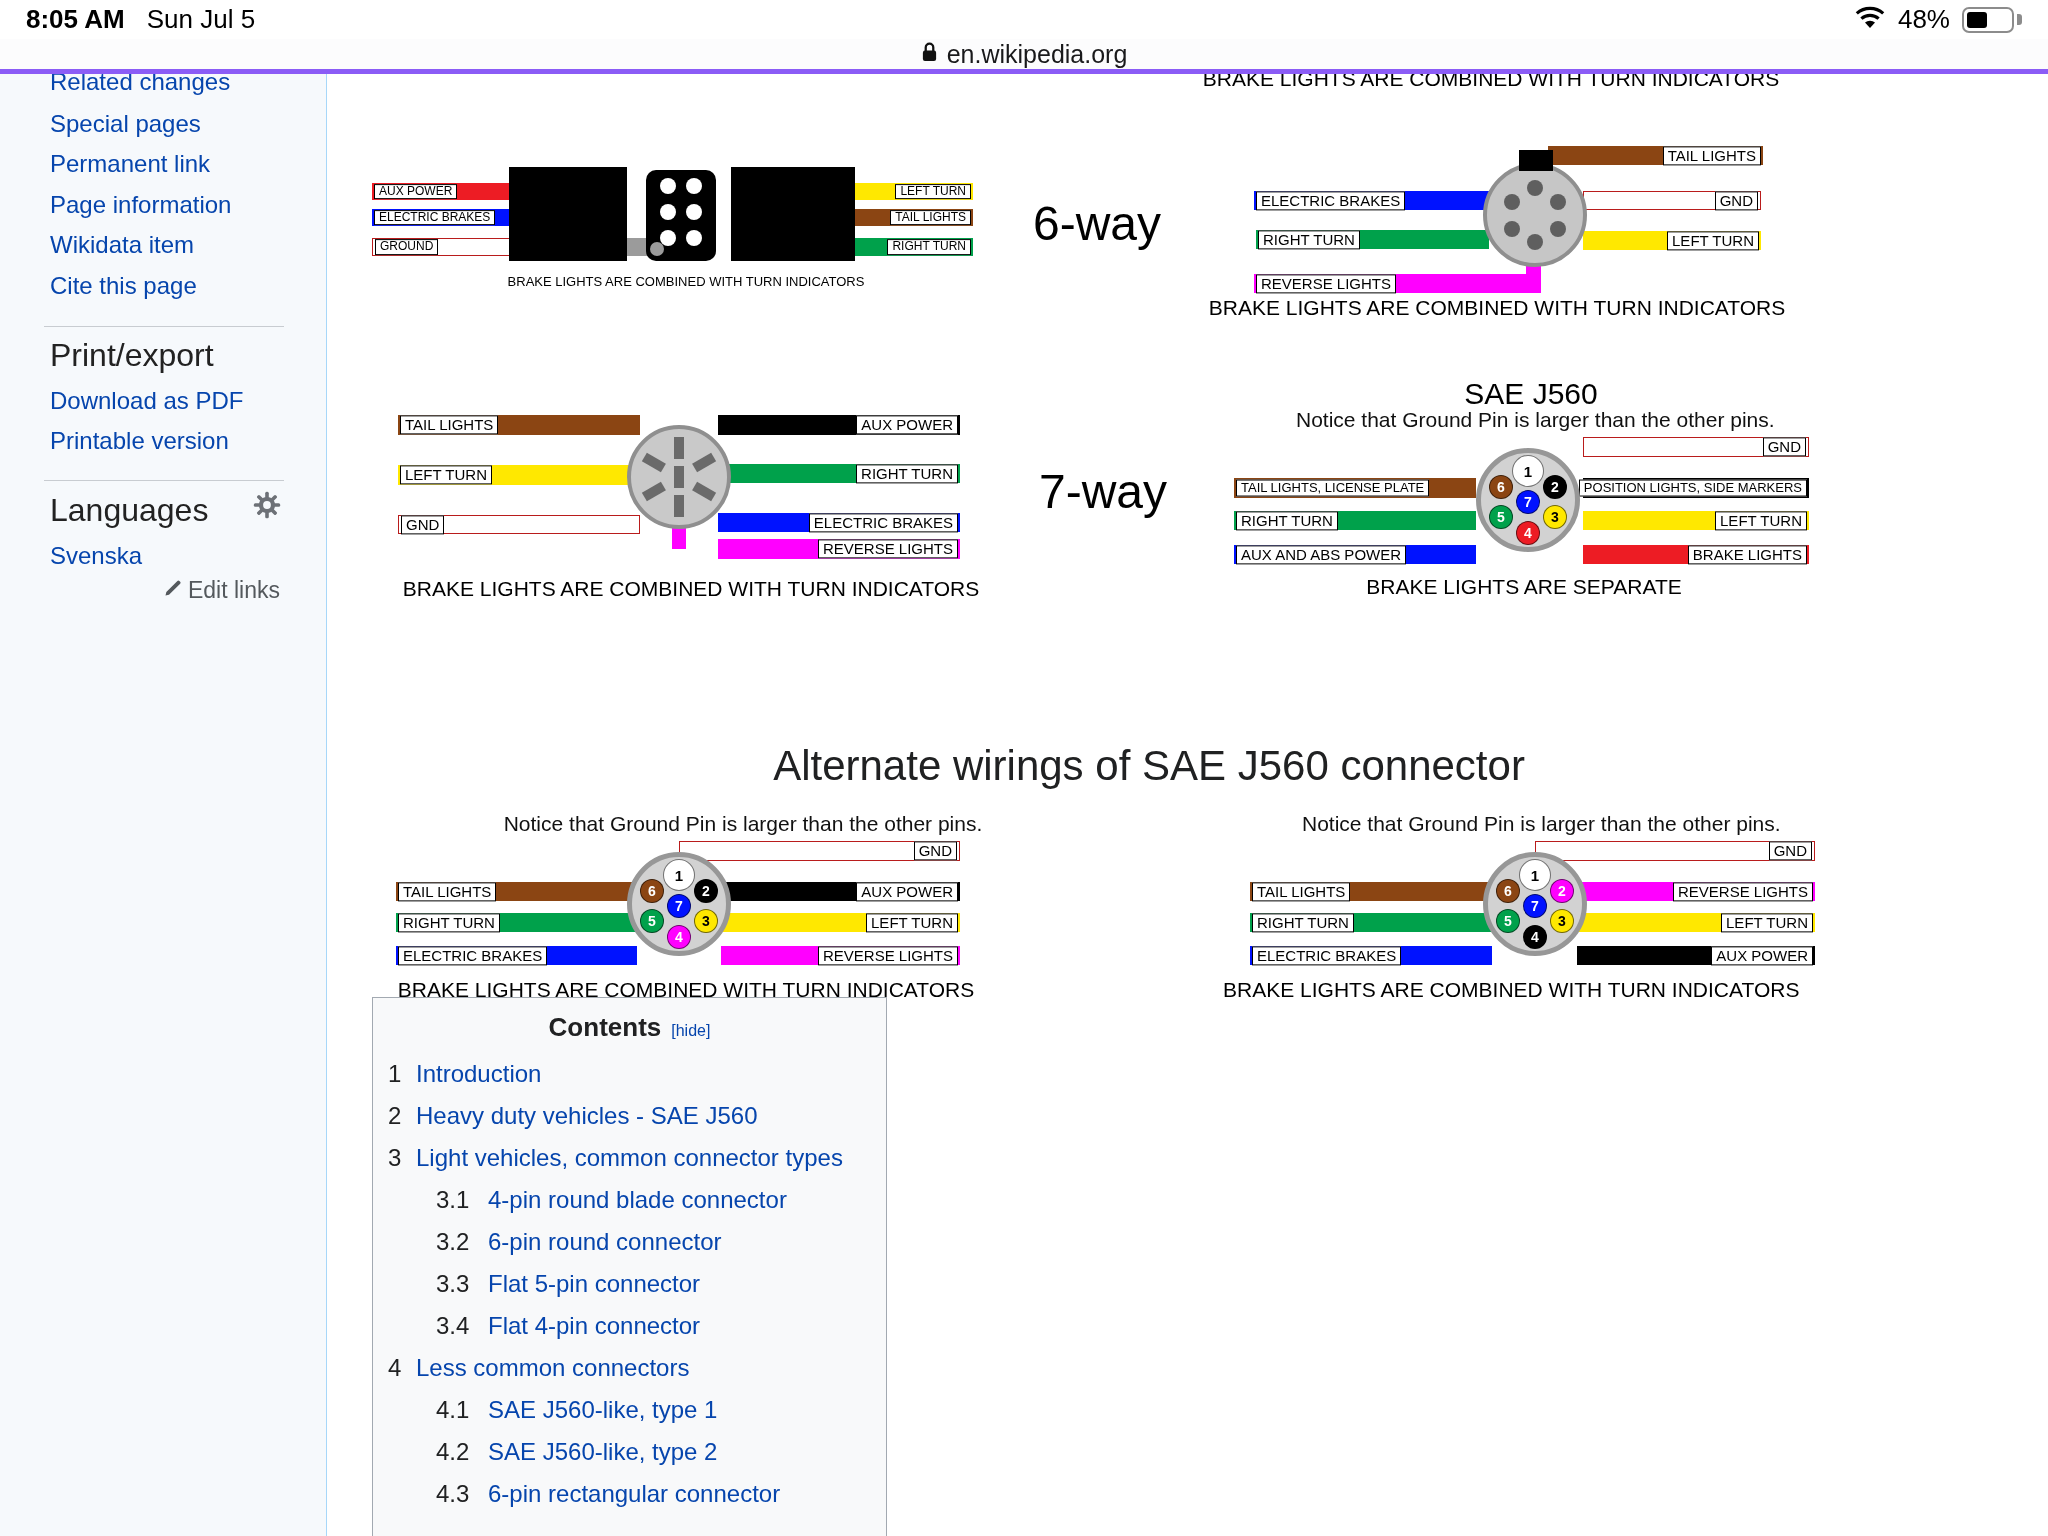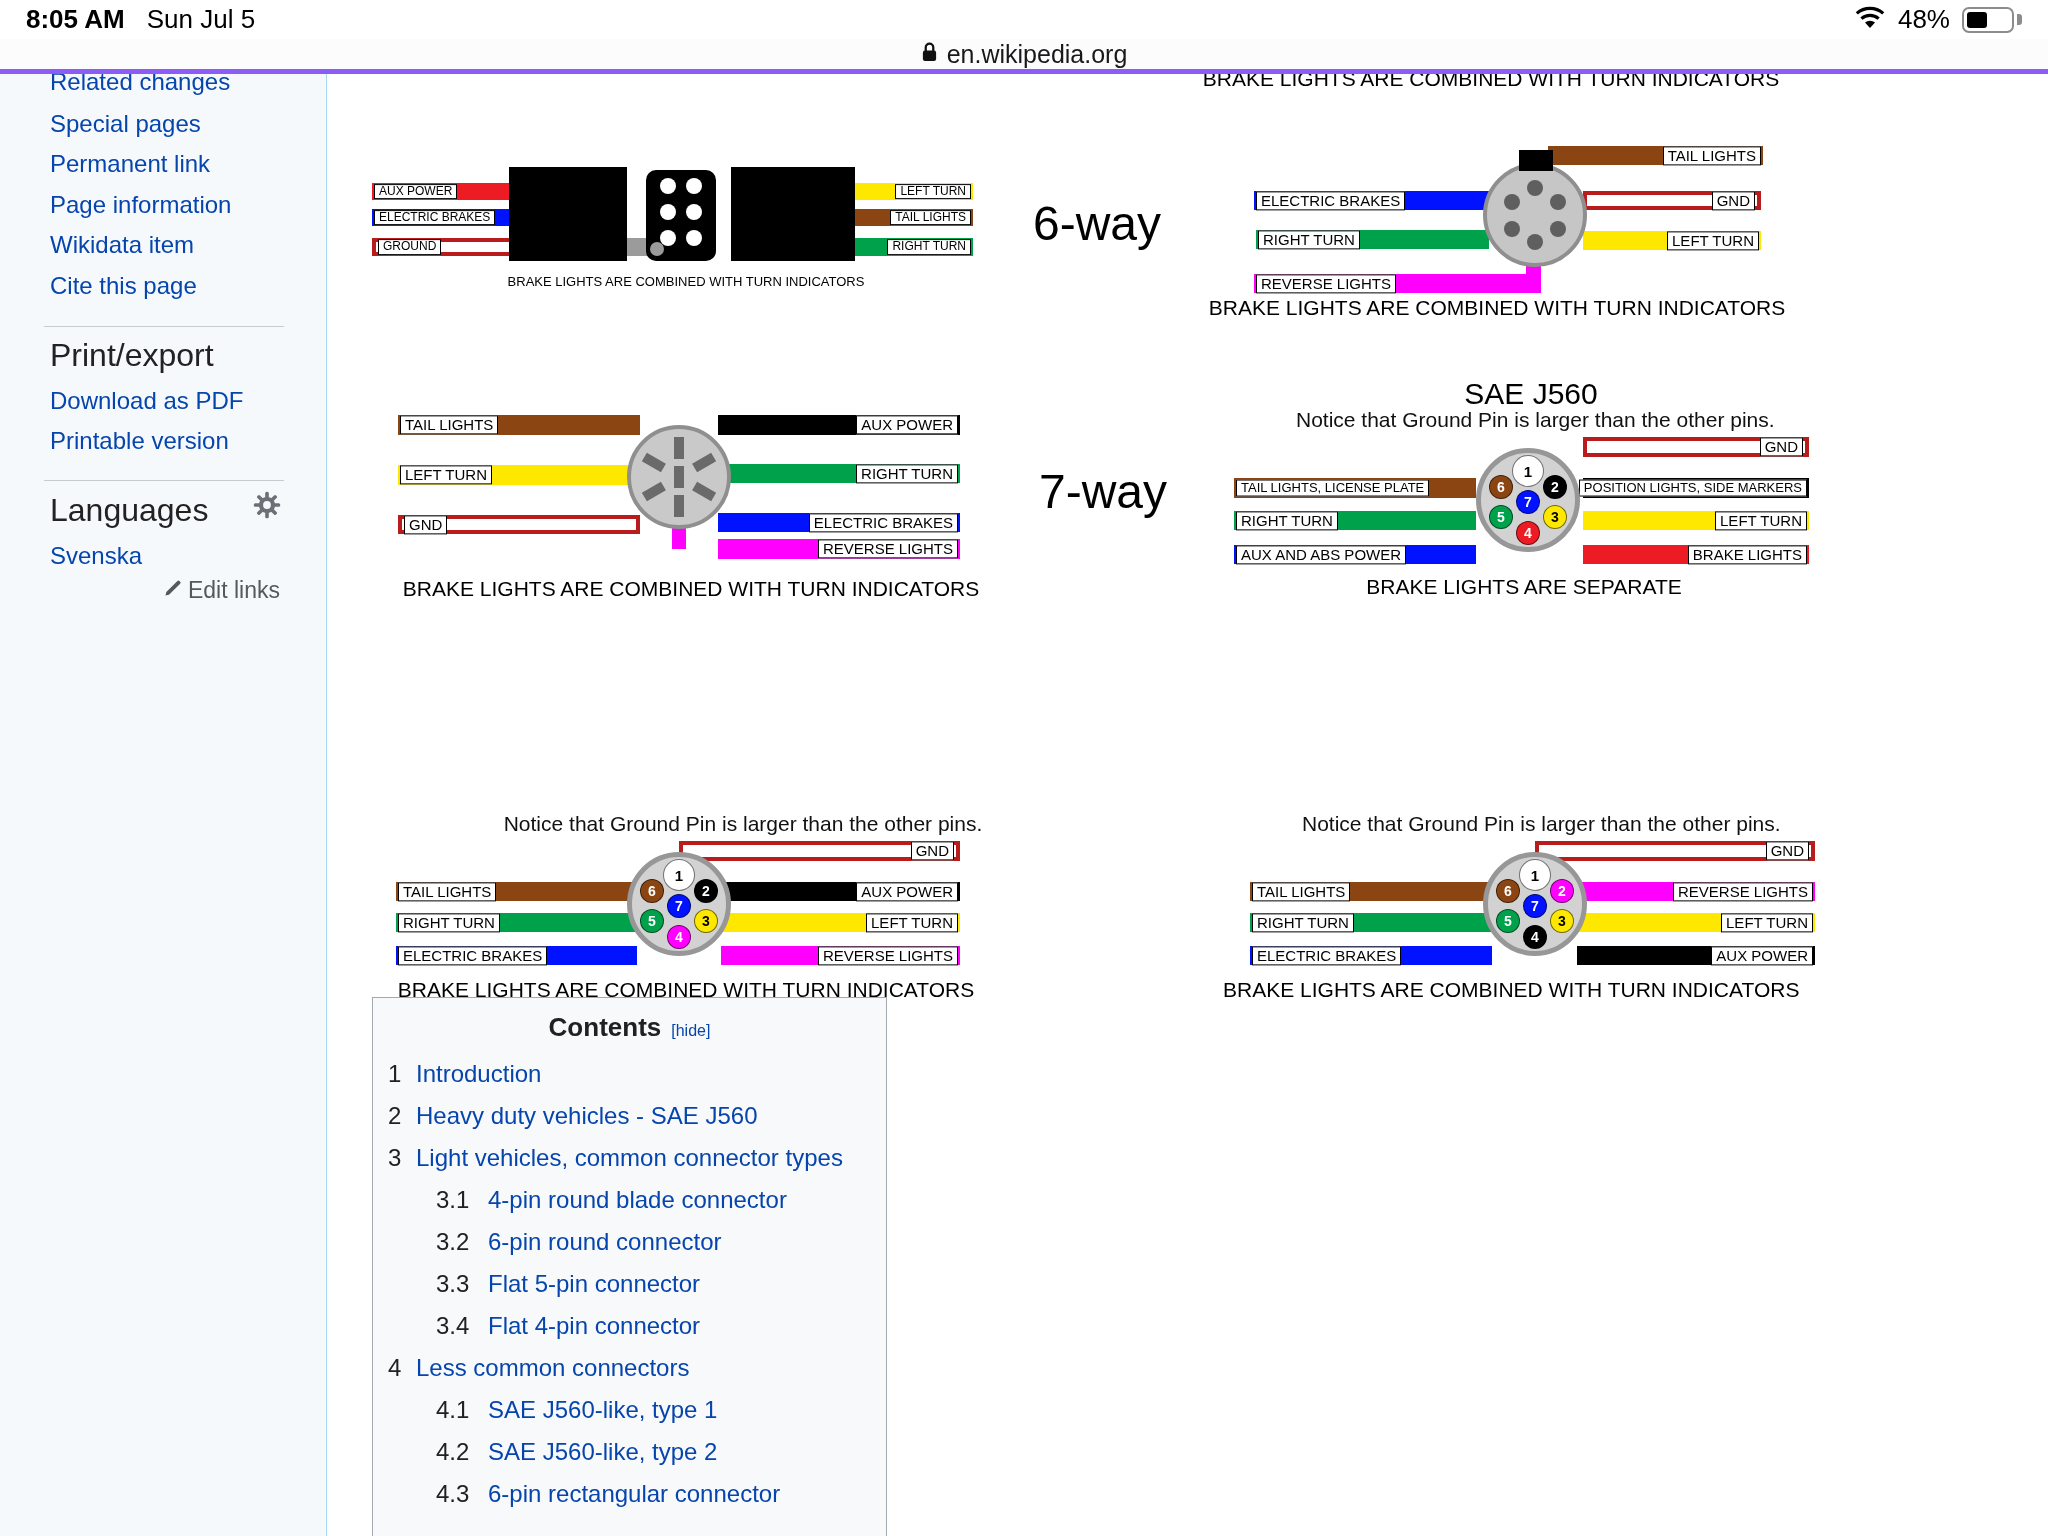--- a/index.html
+++ b/index.html
@@ -22,21 +22,21 @@
   .sidebar{position:absolute;left:0;top:74px;width:327px;height:1462px;background:#f6f9fc;border-right:1px solid #a7d7f9;z-index:10}
   .sb-link{position:absolute;left:50px;font-size:24px;color:#0645ad;text-decoration:none;white-space:nowrap;display:block}
   .sb-heading{position:absolute;left:50px;font-size:32px;color:#222;white-space:nowrap}
   .sb-rule{position:absolute;left:44px;width:240px;border-top:1px solid #c8ccd1}
   .gear{position:absolute;width:30px;height:30px}
   .edit-links{position:absolute;right:46px;font-size:23px;color:#54595d;text-decoration:none;display:flex;align-items:center;gap:5px}
 
   
   .figure{position:absolute;left:328px;top:74px;width:1511px;height:932px;background:#fff;overflow:hidden;z-index:1}
   .wire{position:absolute;z-index:1}
-  .outlined{border:4px solid #b91c1c}
+  .outlined{border:1px solid #b91c1c}
   .wl{position:absolute;top:50%;transform:translateY(-50%);background:#fff;border:1px solid #000;color:#000;font-size:15px;line-height:1.15;padding:0 4px;white-space:nowrap}
   .wl-l{left:2px}.wl-r{right:2px}
   .wl-sm{font-size:12px}.wl-xs{font-size:13px}
   .blk{position:absolute;background:#000;z-index:2}
   .stub{position:absolute;z-index:1}
   .cap{position:absolute;font-size:21px;white-space:nowrap;z-index:3;color:#000}
   .cap-c{transform:translateX(-50%)}
   .cap-sm{font-size:13px}
   .big-name{position:absolute;font-size:48px;color:#000;white-space:nowrap;transform:translateX(-50%);z-index:3}
   .fig-title{position:absolute;font-size:30px;transform:translateX(-50%);white-space:nowrap;z-index:3}
@@ -272,20 +272,21 @@
     <span class="jp jp1" style="background: rgb(255, 255, 255); color: rgb(0, 0, 0);">1</span>
     <span class="jp jp2" style="background: rgb(0, 0, 0); color: rgb(255, 255, 255);">2</span>
     <span class="jp jp3" style="background: rgb(255, 232, 0); color: rgb(0, 0, 0);">3</span>
     <span class="jp jp4" style="background: rgb(237, 28, 36); color: rgb(255, 255, 255);">4</span>
     <span class="jp jp5" style="background: rgb(0, 161, 75); color: rgb(255, 255, 255);">5</span>
     <span class="jp jp6" style="background: rgb(139, 69, 19); color: rgb(255, 255, 255);">6</span>
     <span class="jp jp7" style="background: rgb(0, 18, 255); color: rgb(255, 255, 255);">7</span>
   </div>
   <div class="cap cap-c" style="left:1196px;top:501px">BRAKE LIGHTS ARE SEPARATE</div>
 
+  <div class="alt-heading" style="left:821px;top:668px">Alternate wirings of SAE J560 connector</div>
 
   <div class="fig-notice" style="left:415px;top:738px;transform:translateX(-50%)">Notice that Ground Pin is larger than the other pins.</div>
   <div class="wire outlined" style="left: 351px; top: 767px; width: 281px; height: 20px; background: rgb(255, 255, 255);">
     <span class="wl wl-r">GND</span>
     </div>
   <div class="wire" style="left: 68px; top: 808px; width: 241px; height: 19px; background: rgb(139, 69, 19);">
     <span class="wl wl-l">TAIL LIGHTS</span>
     </div>
   <div class="wire" style="left: 68px; top: 839px; width: 241px; height: 19px; background: rgb(0, 161, 75);">
     <span class="wl wl-l">RIGHT TURN</span>

